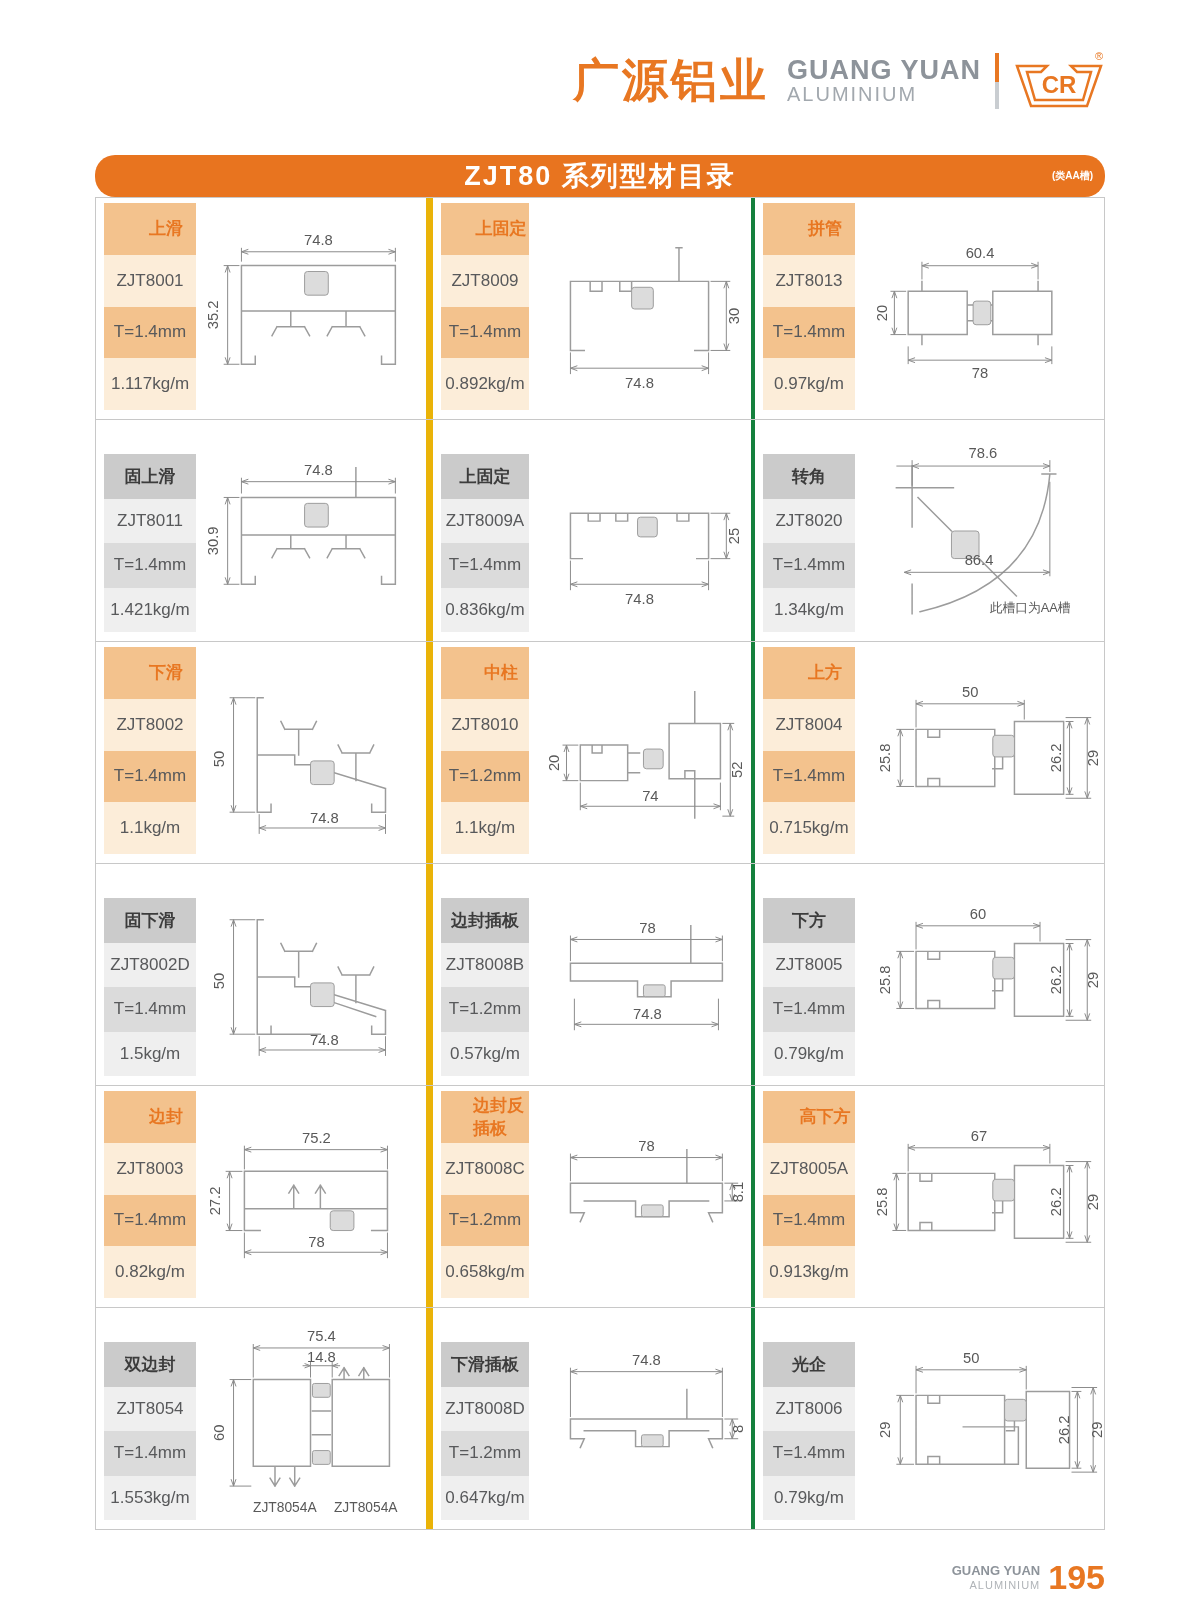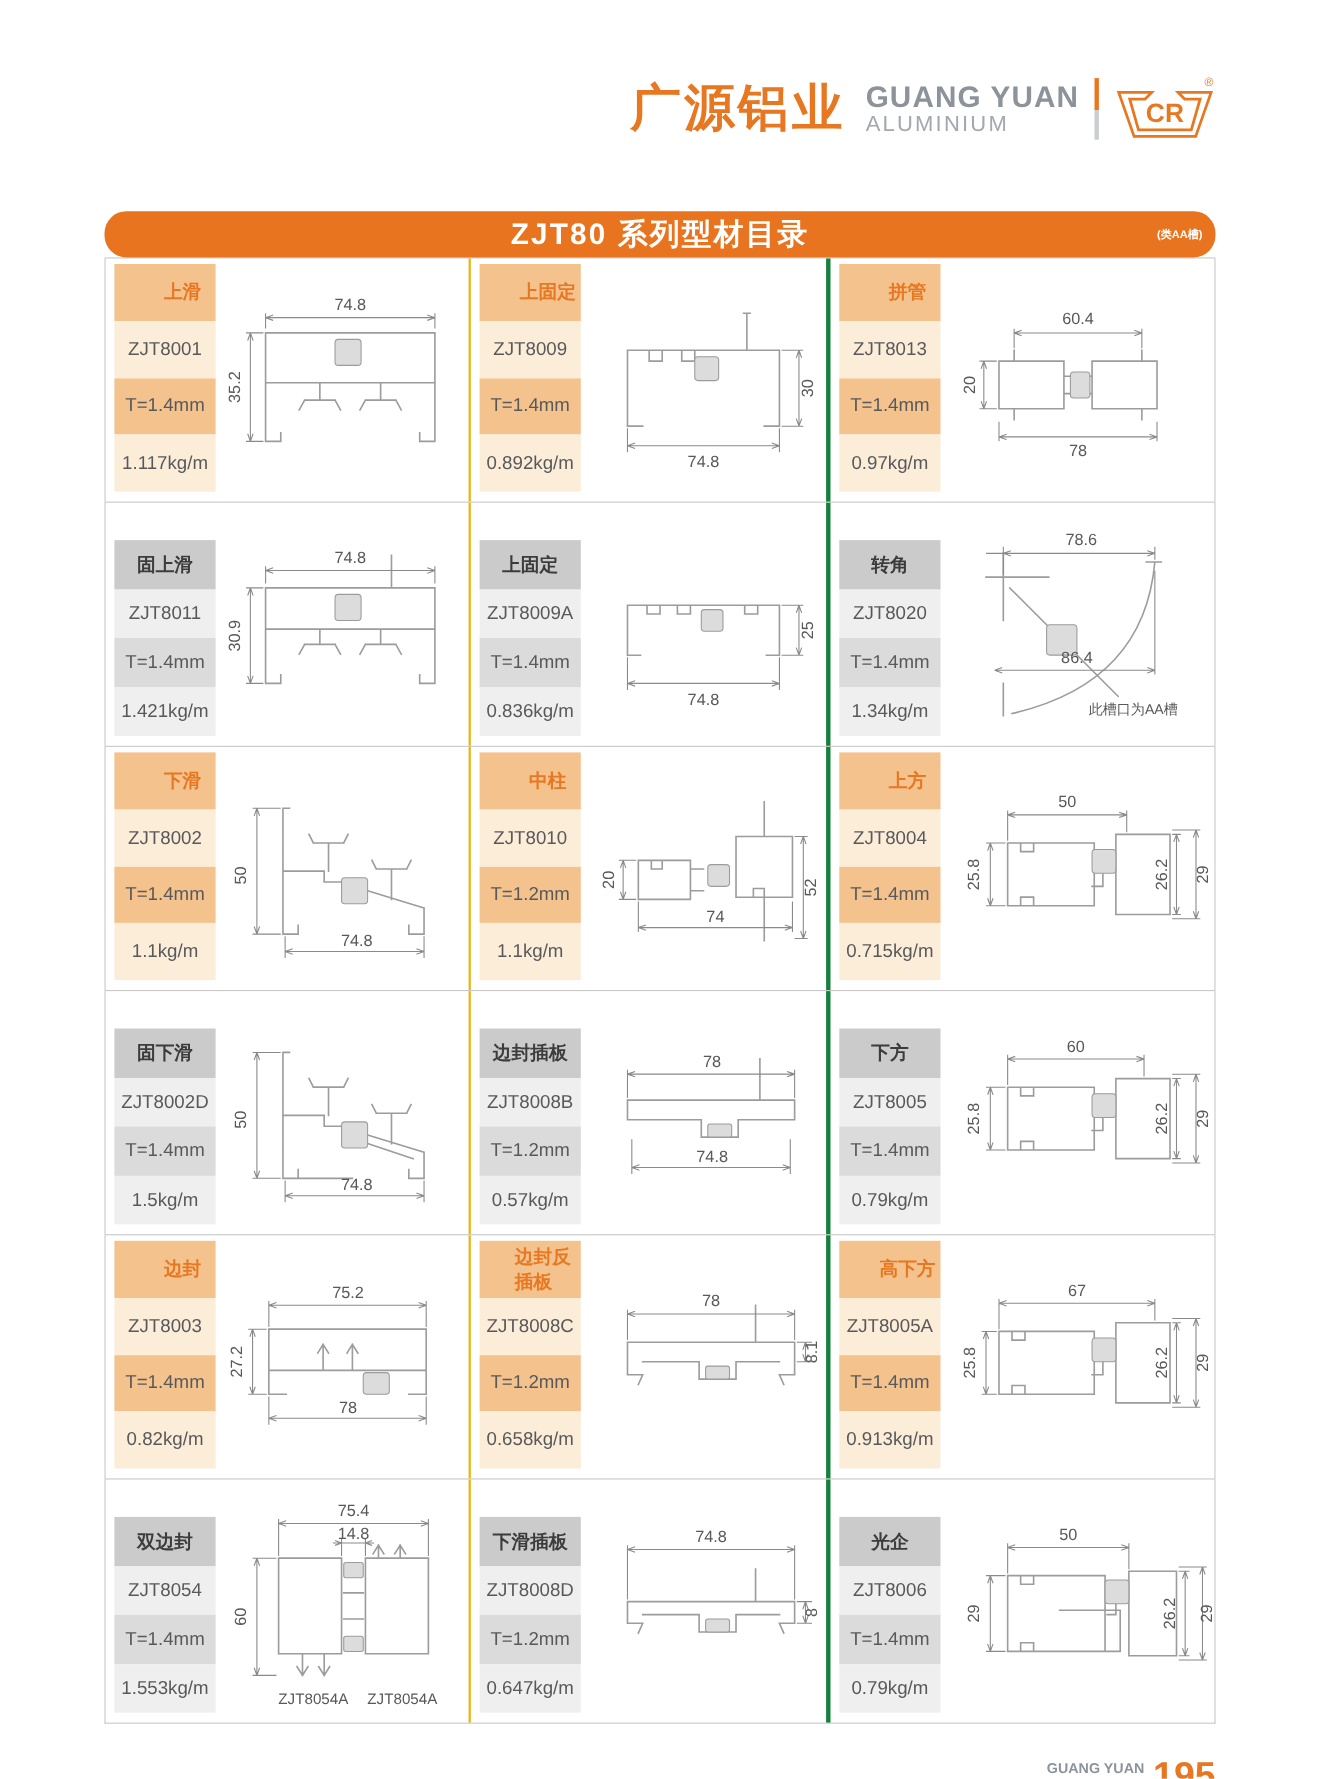--- a/index.html
+++ b/index.html
@@ -2,36 +2,36 @@
 <html><head>
 <meta charset="utf-8">
 <style>
   html,body{margin:0;padding:0;}
   body{
     width:1200px;height:1617px;background:#ffffff;overflow:hidden;
     font-family:"Liberation Sans", sans-serif;color:#58595b;position:relative;
   }
   .content{width:1010px;margin-left:95px;position:relative;}
   
-  .header{height:192px;display:flex;align-items:center;justify-content:flex-end;gap:14px;padding-top:6px;box-sizing:border-box;}
+  .header{height:155px;display:flex;align-items:center;justify-content:flex-end;gap:14px;padding-top:6px;box-sizing:border-box;}
   .brand-cn{font-size:46px;font-weight:bold;color:#e87722;letter-spacing:3px;}
   .brand-en{display:flex;flex-direction:column;line-height:1.05;margin-left:4px;}
   .brand-en .l1{font-size:27px;font-weight:bold;color:#8d939a;letter-spacing:1px;}
   .brand-en .l2{font-size:20px;color:#a2a8ae;letter-spacing:2px;}
   .brand-divider{width:4px;height:56px;background:linear-gradient(#e87722 0 52%,#c9cdd1 52% 100%);}
   
   .titlebar{height:42px;background:#e8741f;color:#fff;display:flex;align-items:center;position:relative;border-radius:20px;}
   .titlebar .t{flex:1;text-align:center;font-size:27px;font-weight:bold;letter-spacing:2px;}
   .titlebar .tag{position:absolute;right:12px;font-size:10px;font-weight:bold;}
   
   .grid{border:1px solid #c8c8c8;border-top:none;box-sizing:border-box;}
   .row{display:flex;height:221px;border-top:1px solid #c8c8c8;}
   .cell{display:flex;box-sizing:border-box;}
   .cell.c1{width:330px;}
-  .cell.c2{width:325px;border-left:2px solid #eab308;}
+  .cell.c2{width:325px;border-left:7px solid #eab308;}
   .cell.c3{flex:1;border-left:4px solid #15803d;}
   .labels{width:92px;margin:5px 0 9px 8px;display:flex;flex-direction:column;}
   .lab{flex:1;display:flex;align-items:center;justify-content:center;font-size:17px;}
   .theme-orange .lab.a{background:#f3c28d;}
   .theme-orange .lab.b{background:#fcedd9;}
   .theme-orange .lab.name{color:#e87722;font-weight:bold;padding-left:32px;}
   .theme-gray .lab.a{background:#cbcbcb;}
   .theme-gray .lab.b{background:#efefef;}
   .theme-gray .lab.a.t{background:#dbdbdb;}
   .theme-gray .lab.name{color:#3c3c3c;font-weight:bold;margin-top:29px;}

